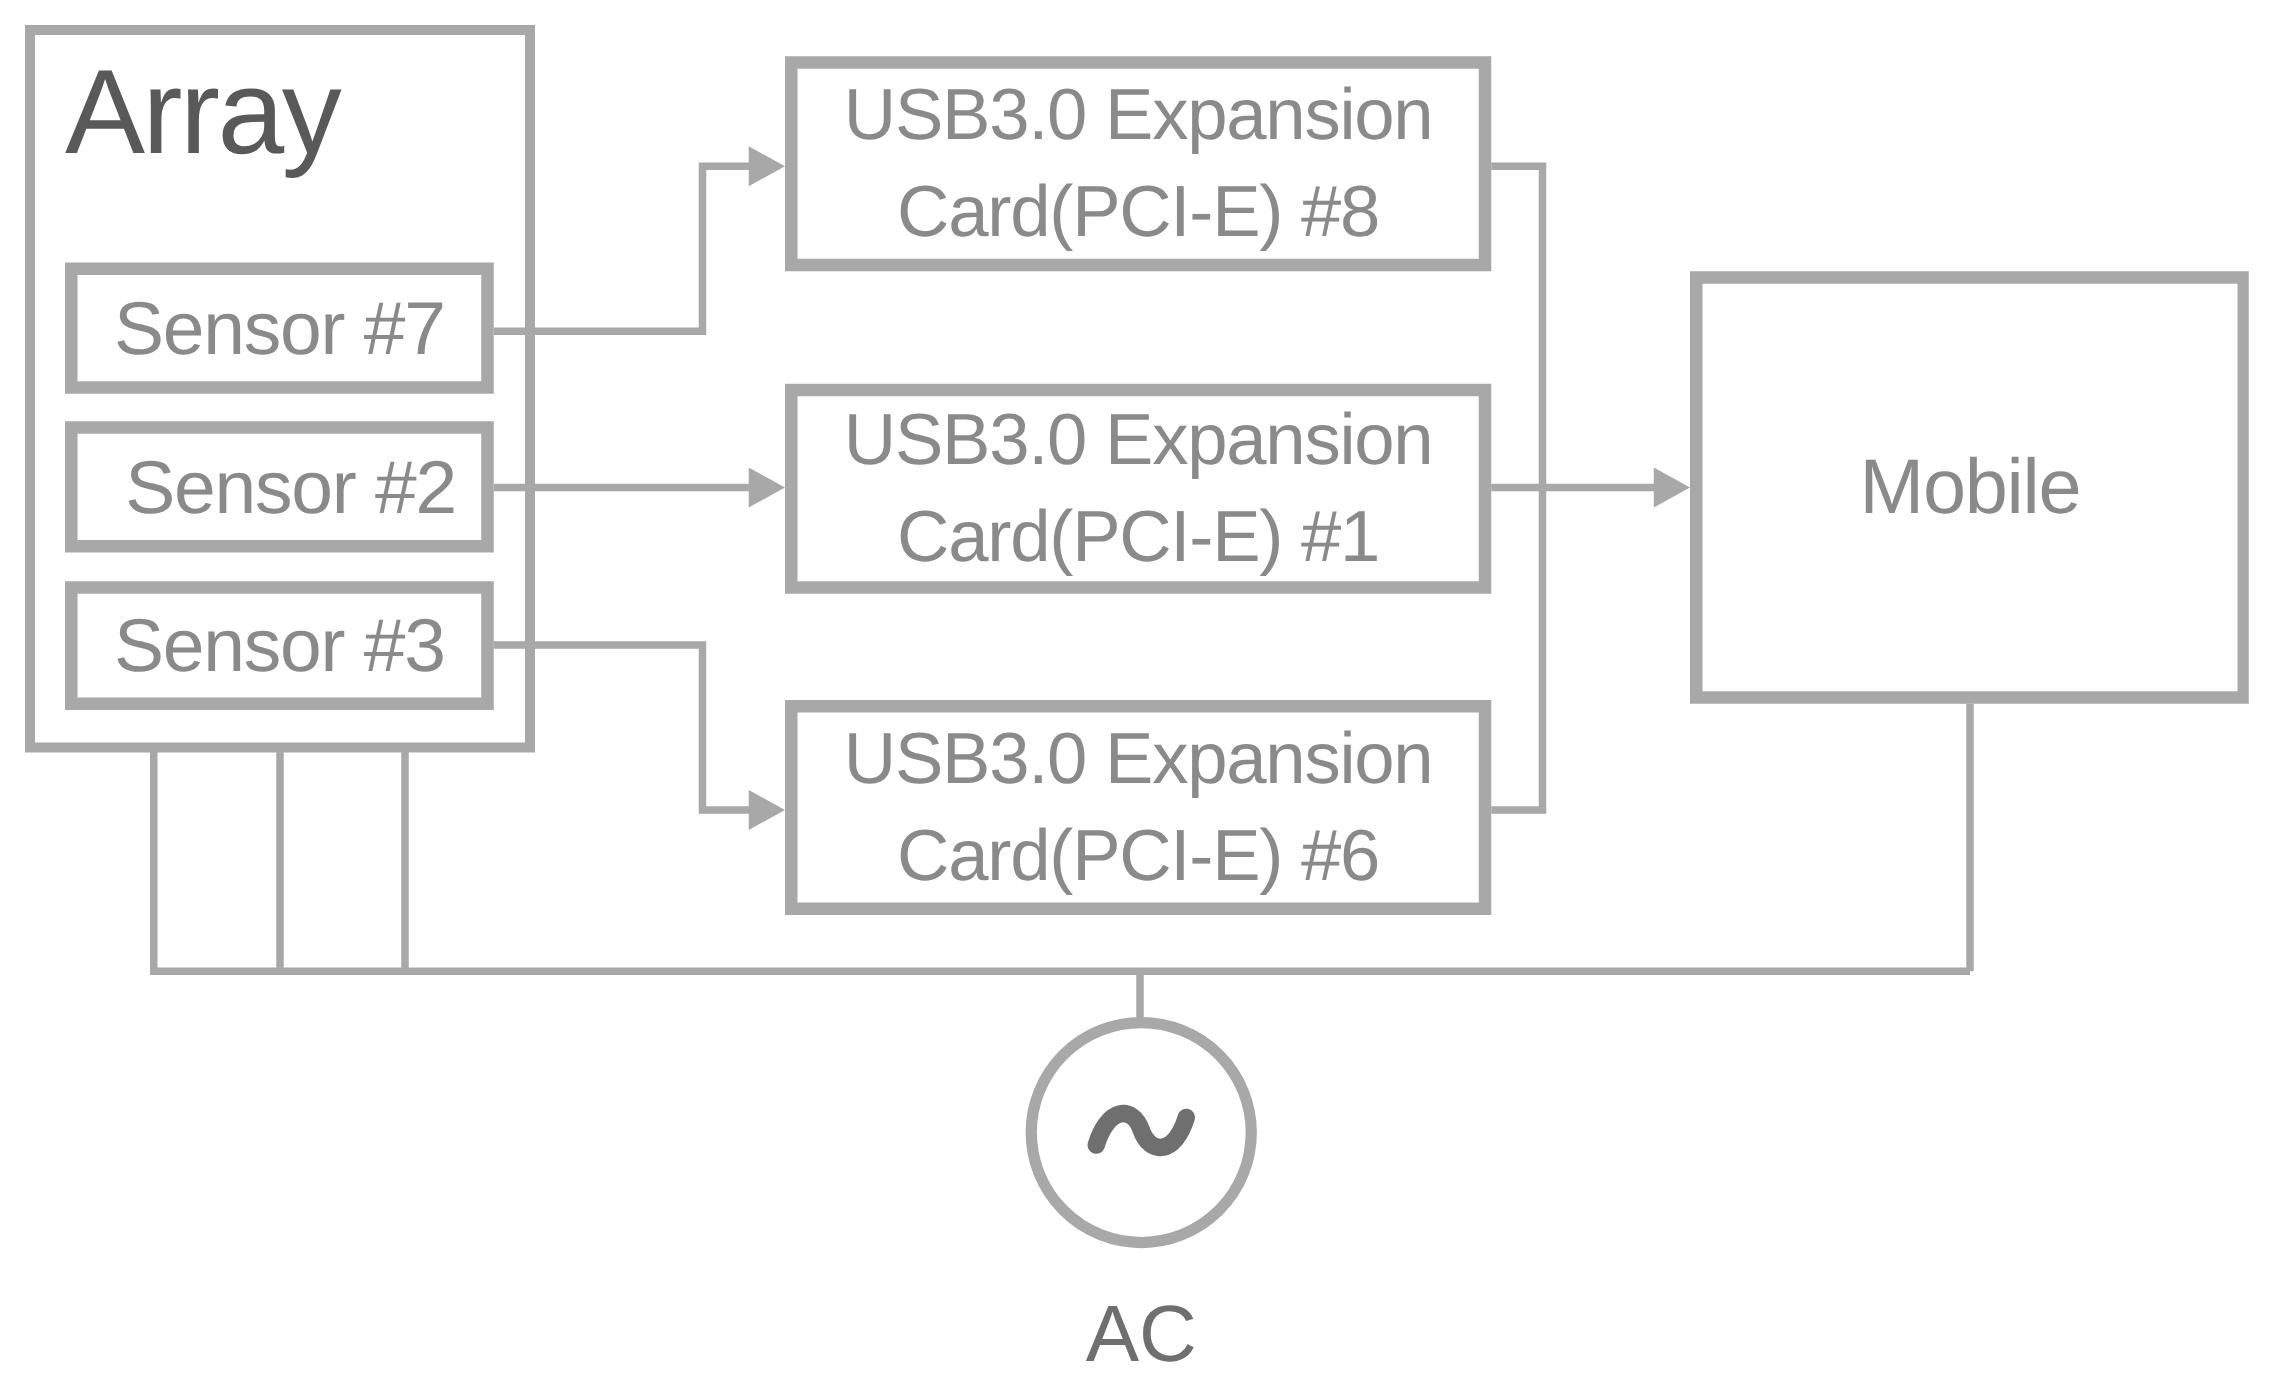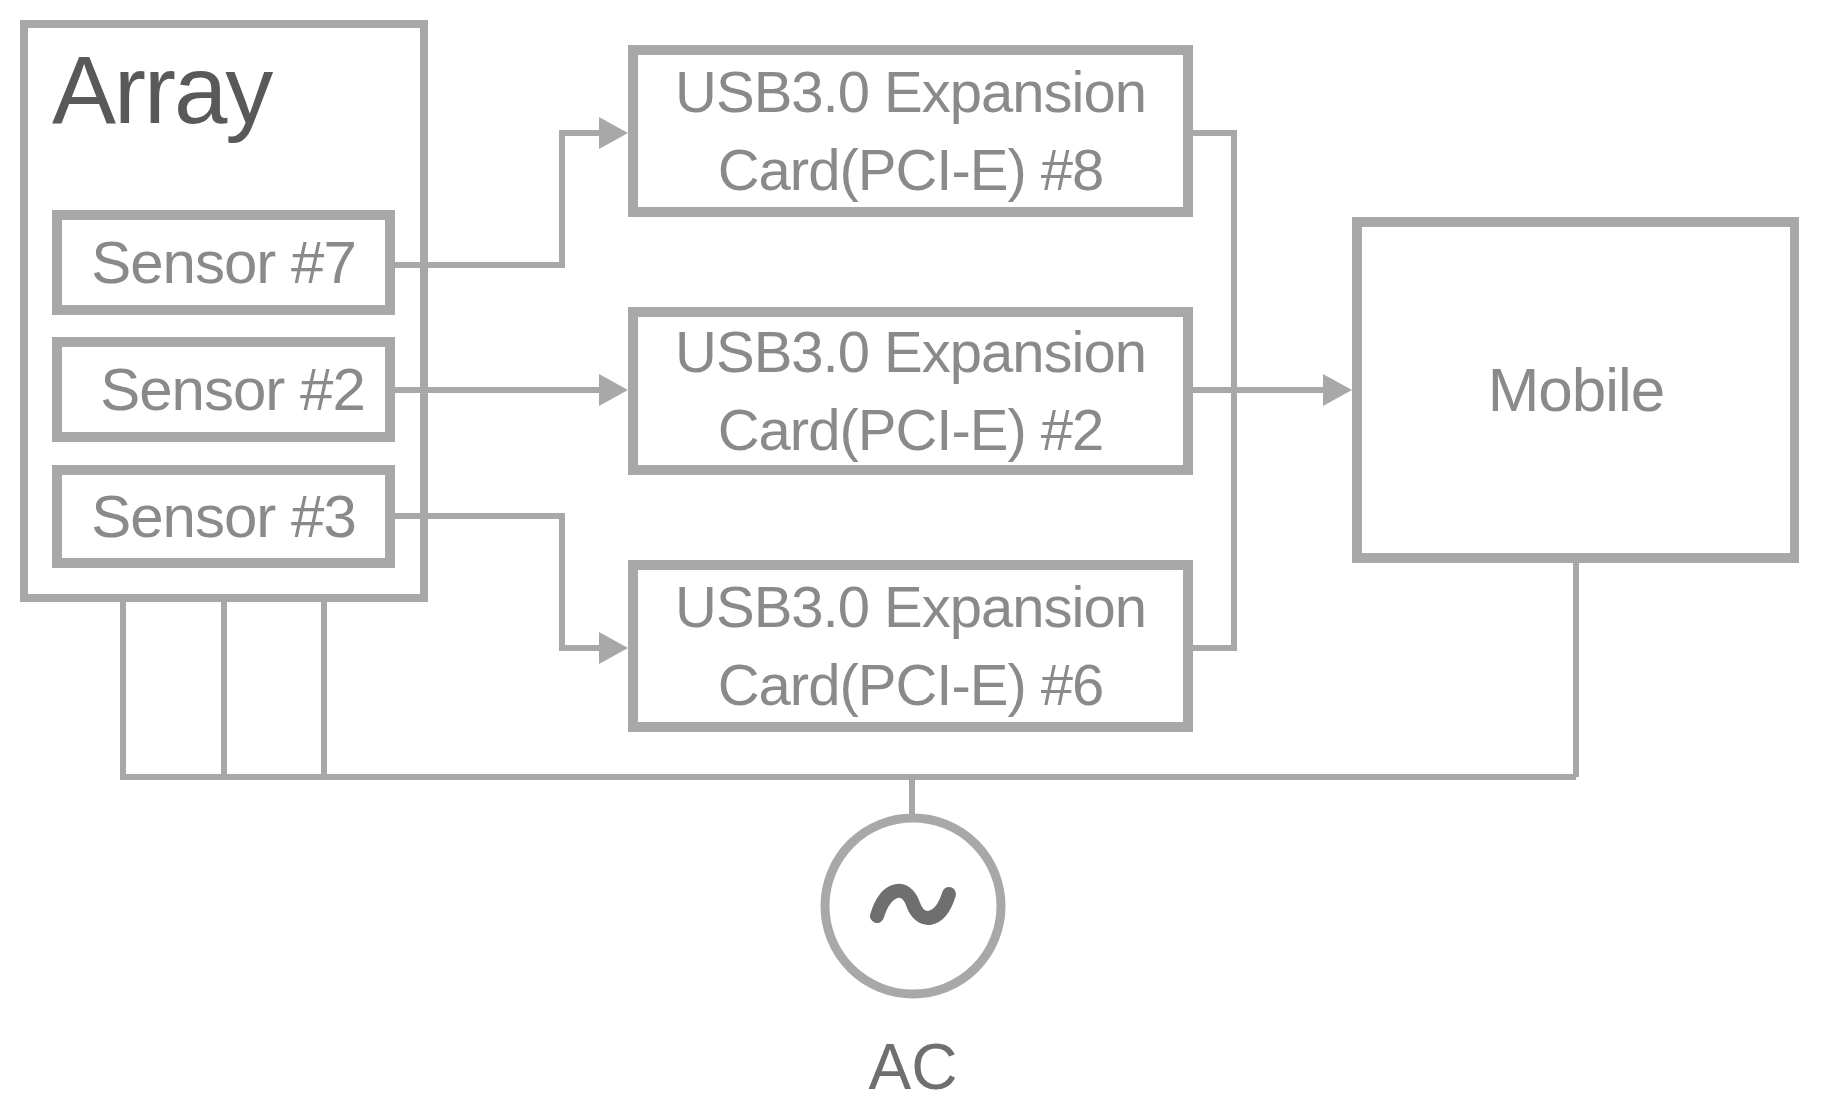--- a/index.html
+++ b/index.html
@@ -107,21 +107,21 @@
   <div class="box sensor-box sensor-3">
     <span>Sensor #3</span>
   </div>
 
   <div class="box usb-box usb-1">
     <span>USB3.0 Expansion</span>
     <span>Card(PCI-E) #8</span>
   </div>
   <div class="box usb-box usb-2">
     <span>USB3.0 Expansion</span>
-    <span>Card(PCI-E) #2</span>
+    <span>Card(PCI-E) #1</span>
   </div>
   <div class="box usb-box usb-3">
     <span>USB3.0 Expansion</span>
     <span>Card(PCI-E) #6</span>
   </div>
 
   <div class="box mw-box">
     <span>Mobile</span>
   </div>
 

